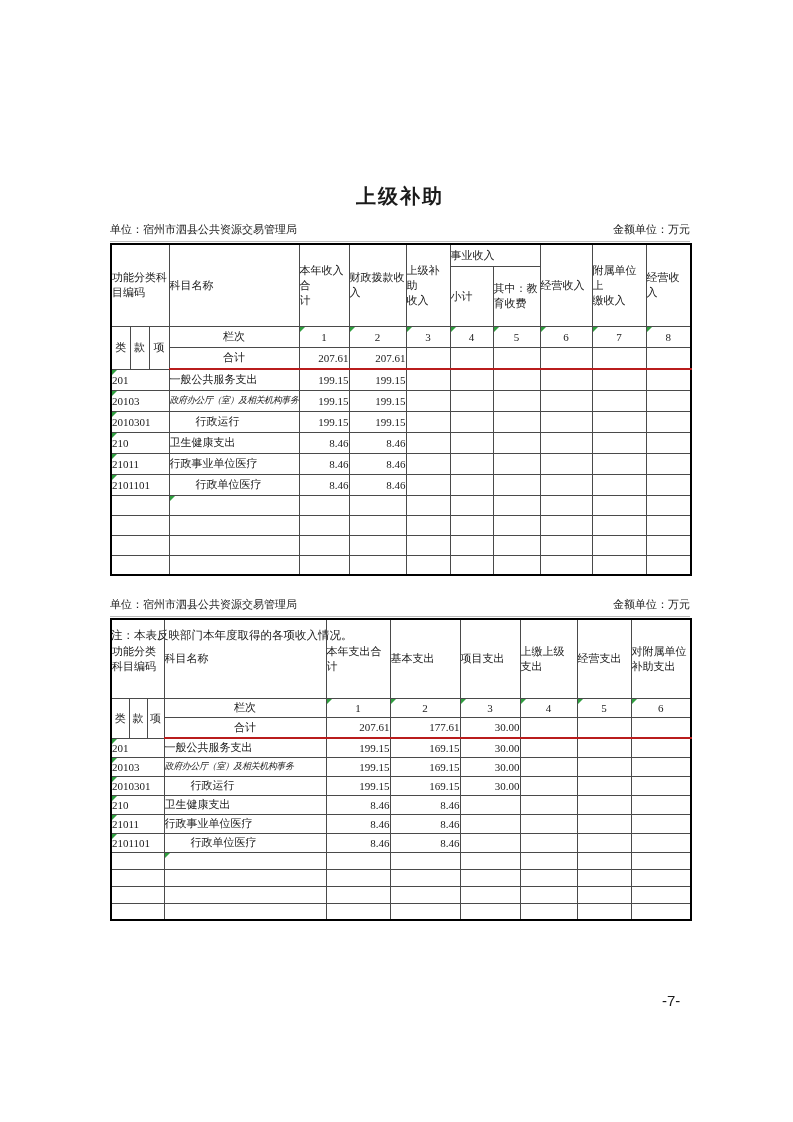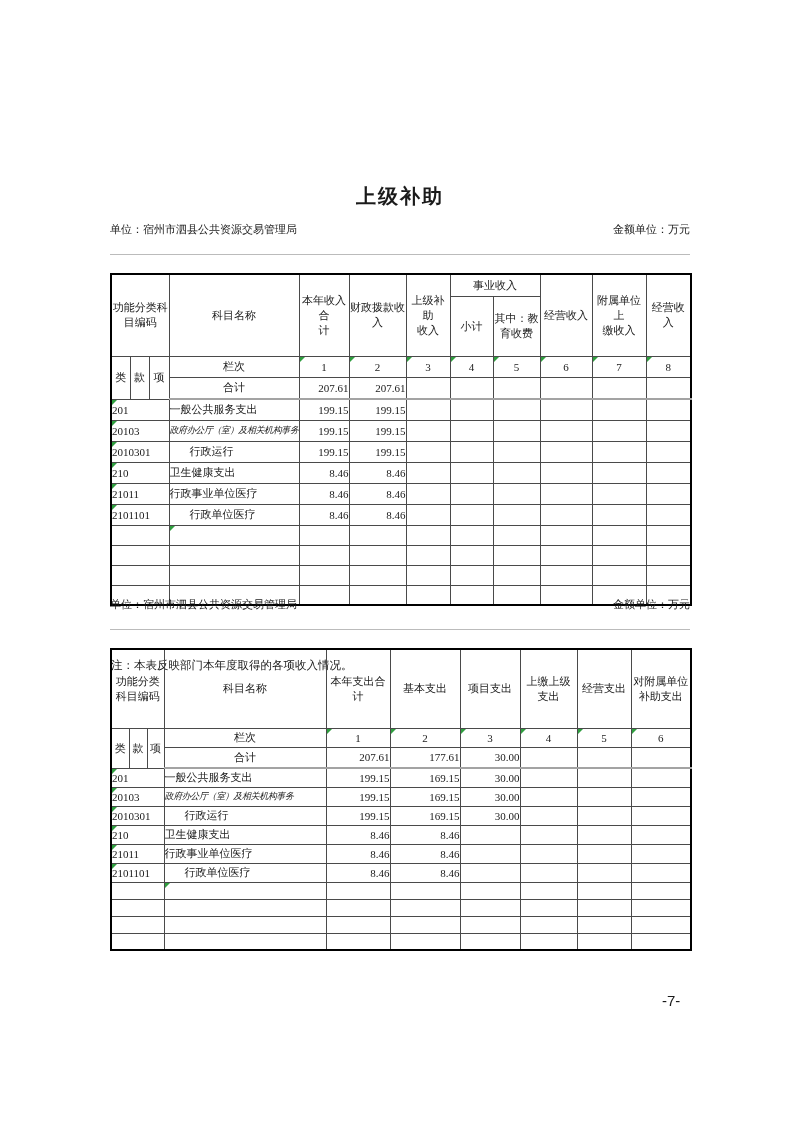--- a/index.html
+++ b/index.html
@@ -19,66 +19,66 @@
   .sheet-title{
     text-align:center;
     font-family:"Liberation Sans", sans-serif;
     font-weight:bold;
     font-size:20px;
     letter-spacing:2px;
     margin-bottom:13px;
   }
   .unit-row{
     display:flex;justify-content:space-between;align-items:flex-end;
-    font-size:11px;line-height:13px;margin-bottom:18px;
+    font-size:11px;line-height:13px;margin-bottom:1px;
     border-bottom:1px solid #bbb;
-    padding-bottom:18px;
+    padding-bottom:5px;
   }
   table.grid{
     border-collapse:collapse;
     table-layout:fixed;
     width:580px;
     border:2px solid var(--outer,#000);
   }
   table.grid td, table.grid th{
     border:1px solid var(--grid,#4a4a4a);
     padding:0;
     font-weight:normal;
     font-size:11px;
     overflow:hidden;
     position:relative;
     vertical-align:middle;
   }
   
-  th.hcell{white-space:pre-line;text-align:center;line-height:1.35;}
+  th.hcell{white-space:pre-line;text-align:left;line-height:1.35;}
   tr.hdr-top{height:22px;}
   .income tr.hdr-sub{height:60px;}
   .expense tr.hdr-single{height:79px;}
   .group-top{border-left:2px solid #000;border-right:2px solid #000;border-bottom:2px solid #000;}
   .group-left{border-left:2px solid #000;}
   .group-right{border-right:2px solid #000;}
   
   tr.lanci-row{height:21px;}
   tr.heji-row{height:22px;}
   .expense tr.lanci-row{height:19px;}
   .expense tr.heji-row{height:21px;}
   td.klx{text-align:center;font-size:11px;}
   td.center-label{text-align:center;}
   td.num{text-align:right;padding-right:3px;font-size:11px;}
   td.num-center{text-align:center;}
   td.bold{font-weight:bold;font-size:11.5px;}
-  tr.heji-row td{border-bottom:2px solid #a3a3a3;}
+  tr.heji-row td{border-bottom:2px solid #b91c1c;}
   
   .income tr.data-row{height:21px;}
   .expense tr.data-row{height:19px;}
   .income tr.empty-row{height:20px;}
   .expense tr.empty-row{height:17px;}
   td.code{text-align:left;padding-left:2px;font-size:10.5px;}
   td.name{text-align:left;padding-left:3px;white-space:nowrap;font-size:11px;}
-  td.name.indent{padding-left:20px;}
+  td.name.indent{padding-left:26px;}
   td.name.compressed{font-size:9px;letter-spacing:-0.4px;font-style:italic;}
   
   .tri::before{
     content:"";
     position:absolute;top:0;left:0;
     width:0;height:0;
     border-top:5px solid var(--tri,#2f9e3f);
     border-right:5px solid transparent;
   }
   .note{

